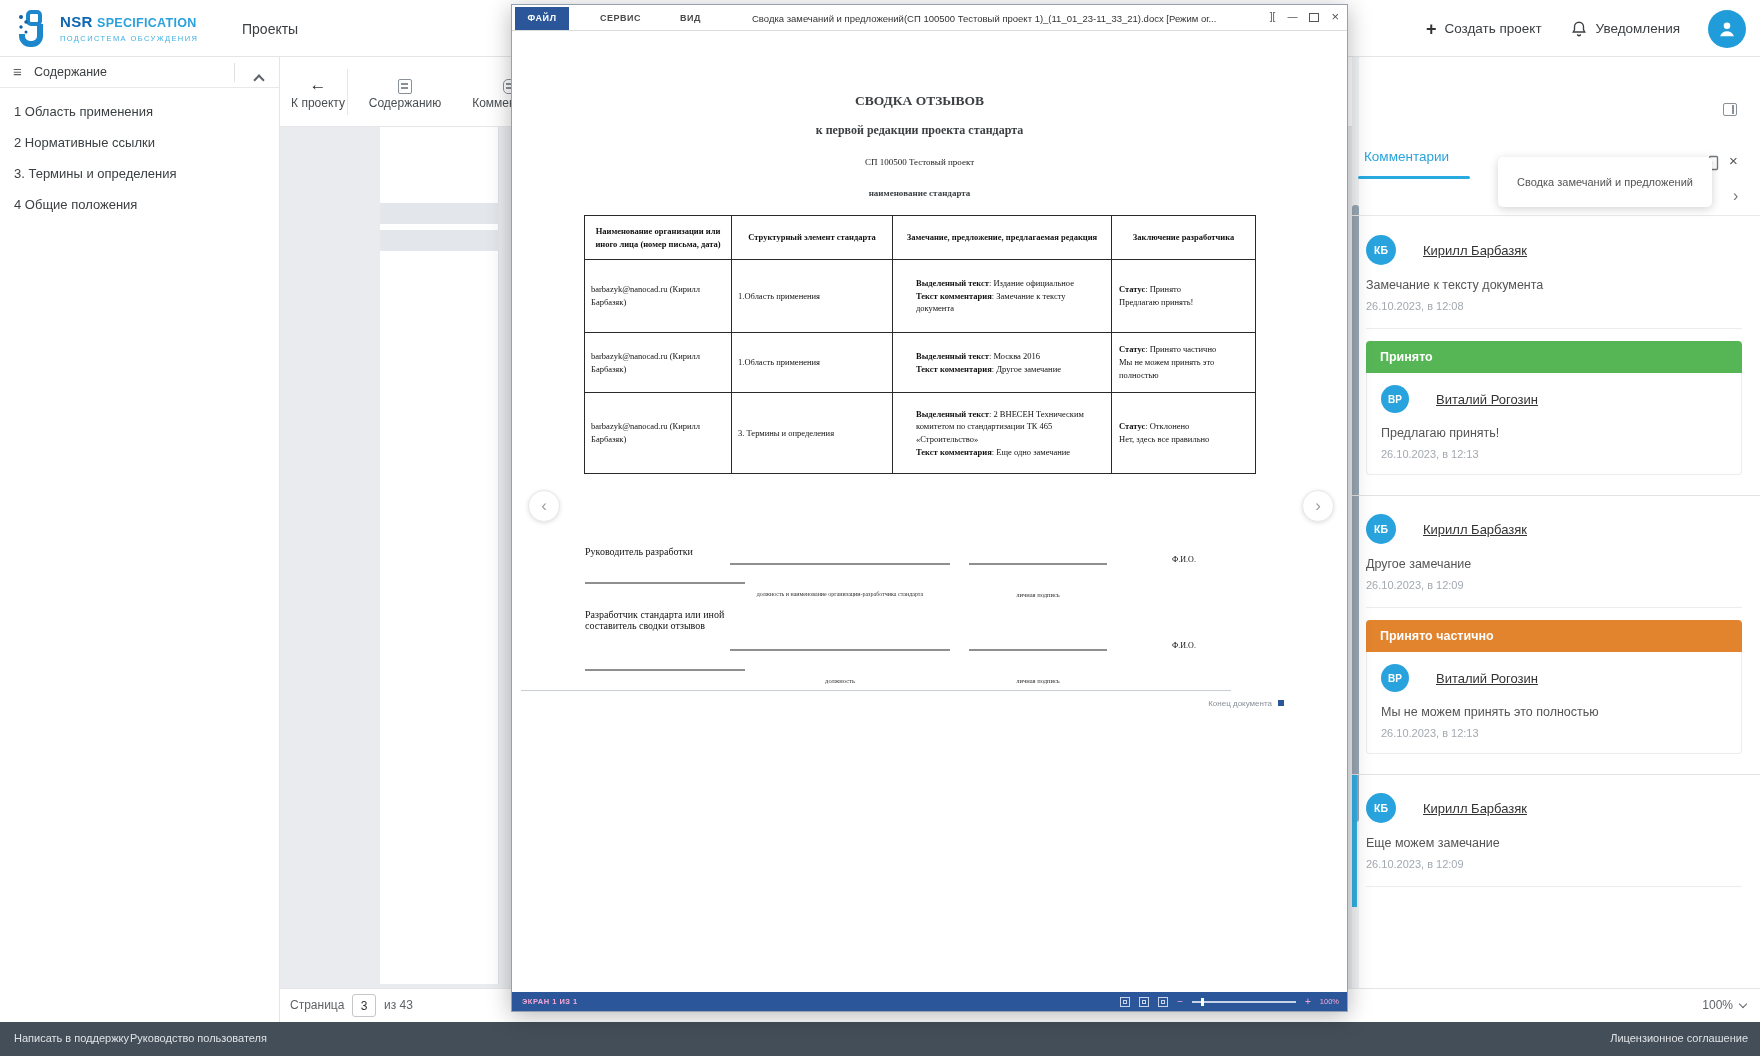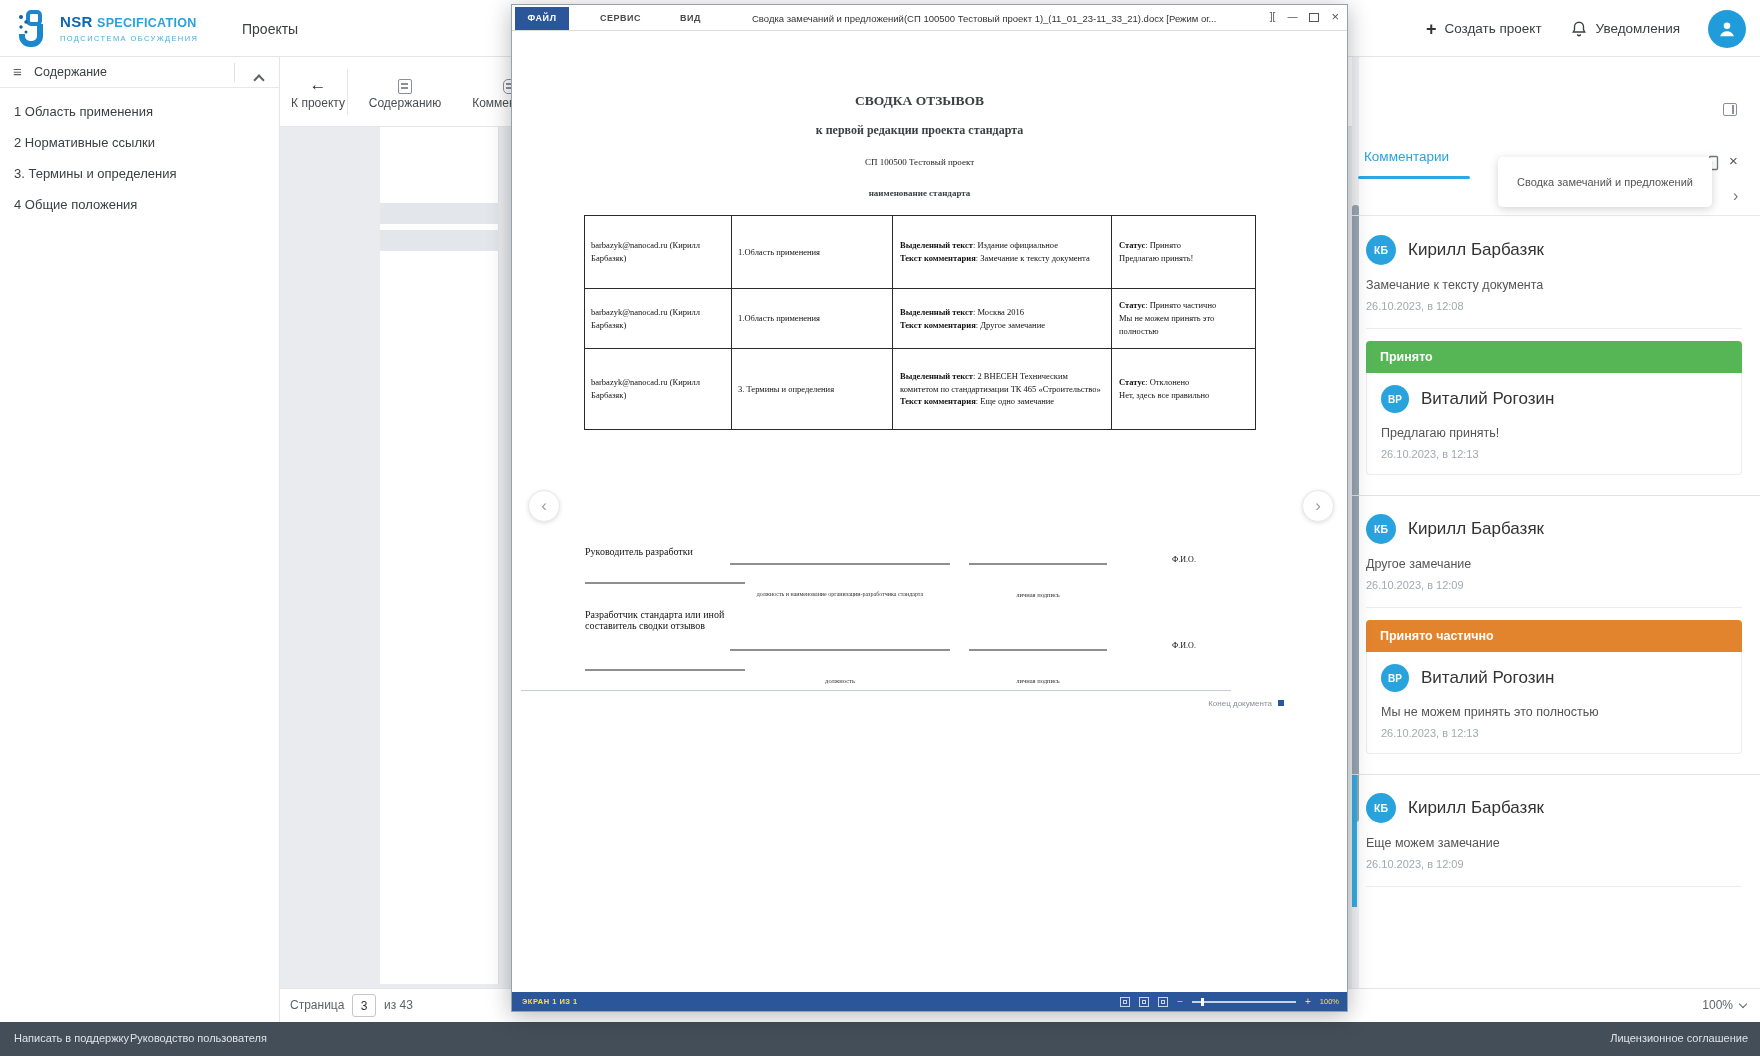--- a/index.html
+++ b/index.html
@@ -80,33 +80,33 @@
 
   .doc-table { position:absolute; left:72px; top:184px; width:671px; border-collapse:collapse; table-layout:fixed; font-family:"Liberation Serif",serif; font-size:8.5px; color:#111; }
   .doc-table td, .doc-table th { border:1px solid #2a2a2a; vertical-align:middle; line-height:1.5; }
   .doc-table th { font-weight:bold; text-align:center; padding:3px 6px; }
   .doc-table tr.hdr { height:44px; }
   .doc-table tr.r1 { height:73px; }
   .doc-table tr.r2 { height:60px; }
   .doc-table tr.r3 { height:81px; }
   .td-org { padding:3px 6px; text-align:left; }
   .td-el { padding:3px 6px; text-align:left; }
-  .td-rem { padding:4px 7px; text-align:left; vertical-align:top; }
+  .td-rem { padding:4px 23px; text-align:left; vertical-align:top; }
   .td-con { padding:4px 7px; text-align:left; }
 
   .nav-circle { position:absolute; width:32px; height:32px; border-radius:50%; background:#fff; border:1px solid #e6e8ea; box-shadow:0 1px 4px rgba(0,0,0,.13); display:flex; align-items:center; justify-content:center; font-size:17px; color:#9aa0a6; cursor:pointer; }
 
   .sig-label { position:absolute; font-family:"Liberation Serif",serif; font-size:10px; color:#111; }
   .sig-line { position:absolute; height:2px; background:#8f8f8f; }
   .sig-cap { position:absolute; font-family:"Liberation Serif",serif; font-size:6.5px; color:#333; text-align:center; white-space:nowrap; }
   .end-rule { position:absolute; left:9px; top:659px; width:710px; height:1px; background:#c9ced4; }
   .end-line { position:absolute; left:560px; top:668px; width:212px; text-align:right; font-size:8px; color:#8a9097; }
   .end-sq { display:inline-block; width:6px; height:6px; background:#2b579a; margin-left:6px; }
 
-  .mstatus { position:absolute; left:0; bottom:0; width:835px; height:19px; background:#2b579a; color:#fde047; }
+  .mstatus { position:absolute; left:0; bottom:0; width:835px; height:19px; background:#2b579a; color:#f9a8d4; }
   .ms-left { position:absolute; left:10px; top:5px; font-size:7.5px; font-weight:bold; letter-spacing:.5px; }
   .ms-right { position:absolute; right:8px; top:0; height:19px; display:flex; align-items:center; gap:9px; }
   .ms-ico { width:10px; height:10px; border:1px solid #c8d4ea; position:relative; cursor:pointer; }
   .ms-ico::after { content:""; position:absolute; left:2px; top:2px; right:2px; bottom:2px; border:1px solid #c8d4ea; }
   .ms-sign { font-size:10px; line-height:10px; cursor:pointer; }
   .ms-track { width:104px; height:2px; background:#c6d2e8; position:relative; cursor:pointer; }
   .ms-thumb { position:absolute; left:9px; top:-3px; width:3px; height:8px; background:#fff; }
   .ms-zoom { font-size:7.5px; }
 
   
@@ -123,21 +123,21 @@
   .panel-next { position:absolute; left:381px; top:130px; font-size:16px; color:#777; cursor:pointer; }
   .tooltip { position:absolute; left:146px; top:100px; width:214px; height:50px; background:#fff; border-radius:5px; box-shadow:0 2px 10px rgba(0,0,0,.18); display:flex; align-items:center; justify-content:center; font-size:11px; color:#555; z-index:20; white-space:nowrap; }
 
   .threads { position:absolute; left:0; top:160px; width:100%; }
   .thread { position:relative; padding:18px 18px 20px 14px; cursor:pointer; }
   .thread + .thread { border-top:1px solid #e3e3e3; }
   .thread.active::before { content:""; position:absolute; left:0; top:0; bottom:0; width:5px; background:#35aee3; }
   .t-head { display:flex; align-items:center; }
   .t-avatar { width:30px; height:30px; border-radius:50%; background:#29a3dd; color:#fff; font-size:10.5px; font-weight:bold; display:flex; align-items:center; justify-content:center; flex:0 0 auto; }
   .t-avatar.sm { width:28px; height:28px; font-size:10px; }
-  .t-name { margin-left:12px; font-size:17px; color:#333; }
+  .t-name { margin-left:27px; font-size:13px; color:#333;text-decoration:underline; }
   .t-text { margin-top:13px; font-size:12.5px; color:#555; }
   .t-date { margin-top:8px; font-size:11px; color:#a3a9b0; }
   .t-div { margin-top:16px; border-top:1px solid #ececec; }
   .t-badge { margin-top:12px; height:32px; line-height:32px; border-radius:4px 4px 0 0; color:#fff; font-size:12.5px; font-weight:bold; padding-left:14px; }
   .t-reply { border:1px solid #ececec; border-top:none; border-radius:0 0 4px 4px; padding:12px 14px 14px; background:#fff; }
 </style>
 </head>
 <body>
 
 <div id="app">
@@ -323,20 +323,26 @@
       <div class="doc-center doc-serif d-sub2">наименование стандарта</div>
 
       <table class="doc-table" id="doc-table">
         <colgroup>
             <col style="width:147px">
             <col style="width:161px">
             <col style="width:219px">
             <col style="width:144px">
           </colgroup>
         <tbody id="doc-table-body">
+            <tr class="hdr">
+              <th>Наименование организации или иного лица (номер письма, дата)</th>
+              <th>Структурный элемент стандарта</th>
+              <th>Замечание, предложение, предлагаемая редакция</th>
+              <th>Заключение разработчика</th>
+            </tr>
             <tr class="r1">
               <td class="td-org">barbazyk@nanocad.ru (Кирилл Барбазяк)</td>
               <td class="td-el">1.Область применения</td>
               <td class="td-rem">
                 <div><b>Выделенный текст</b>: Издание официальное</div>
                 <div><b>Текст комментария</b>: Замечание к тексту документа</div>
               </td>
               <td class="td-con">
                 <div><b>Статус</b>: Принято</div>
                 <div>Предлагаю принять!</div>

